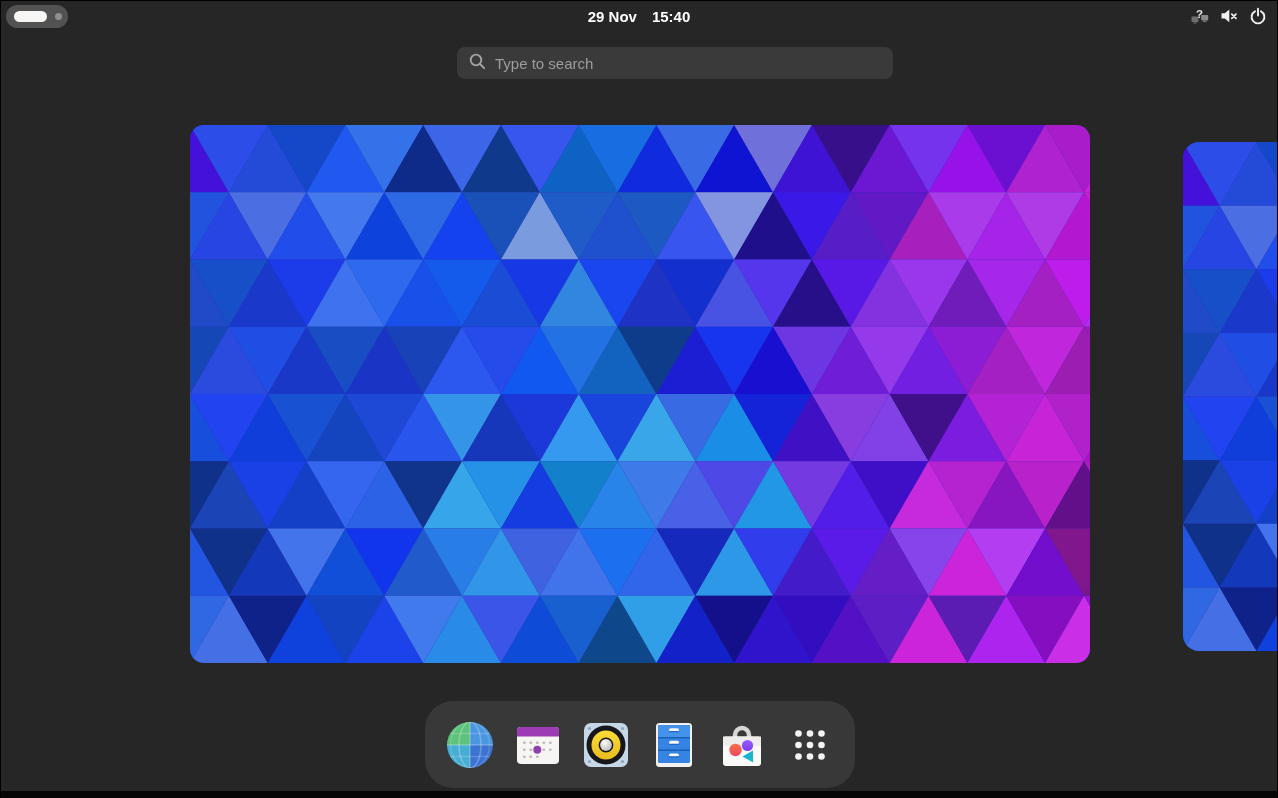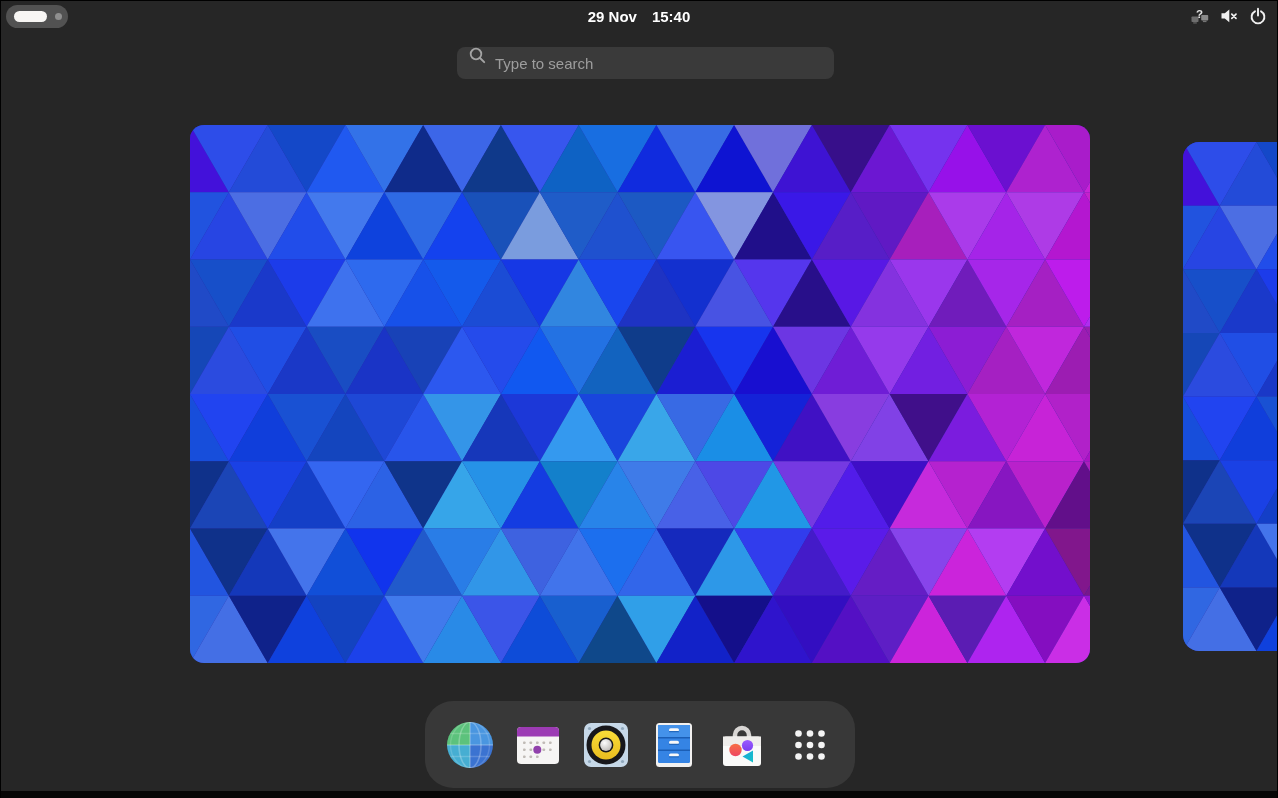--- a/index.html
+++ b/index.html
@@ -29,23 +29,23 @@
     height:30px; display:flex; align-items:center; gap:15px;
     color:#ffffff; font-size:15px; font-weight:700; cursor:pointer;
   }
   .status-area {
     position:absolute; right:10px; top:0; height:30px;
     display:flex; align-items:center; gap:11px; cursor:pointer;
   }
   .status-area svg { display:block; }
   
   .search-box {
-    position:absolute; left:456px; top:46px; width:377px; height:32px;
+    position:absolute; left:456px; top:46px; width:436px; height:32px;
     background:#3a3a3a; border-radius:8px;
-    display:flex; padding:0 12px; gap:9px;
+    display:flex; align-items:center; padding:0 12px; gap:9px;
   }
   .search-box input {
     flex:1; background:transparent; border:none; outline:none;
     color:#e8e8e8; font-size:15px; font-family:"Liberation Sans", sans-serif;
   }
   .search-box input::placeholder { color:#9d9d9d; opacity:1; }
   
   .workspace-main {
     position:absolute; left:189px; top:124px; width:900px; height:538px;
     border-radius:14px; overflow:hidden; cursor:pointer; background:#2a2aa0;

